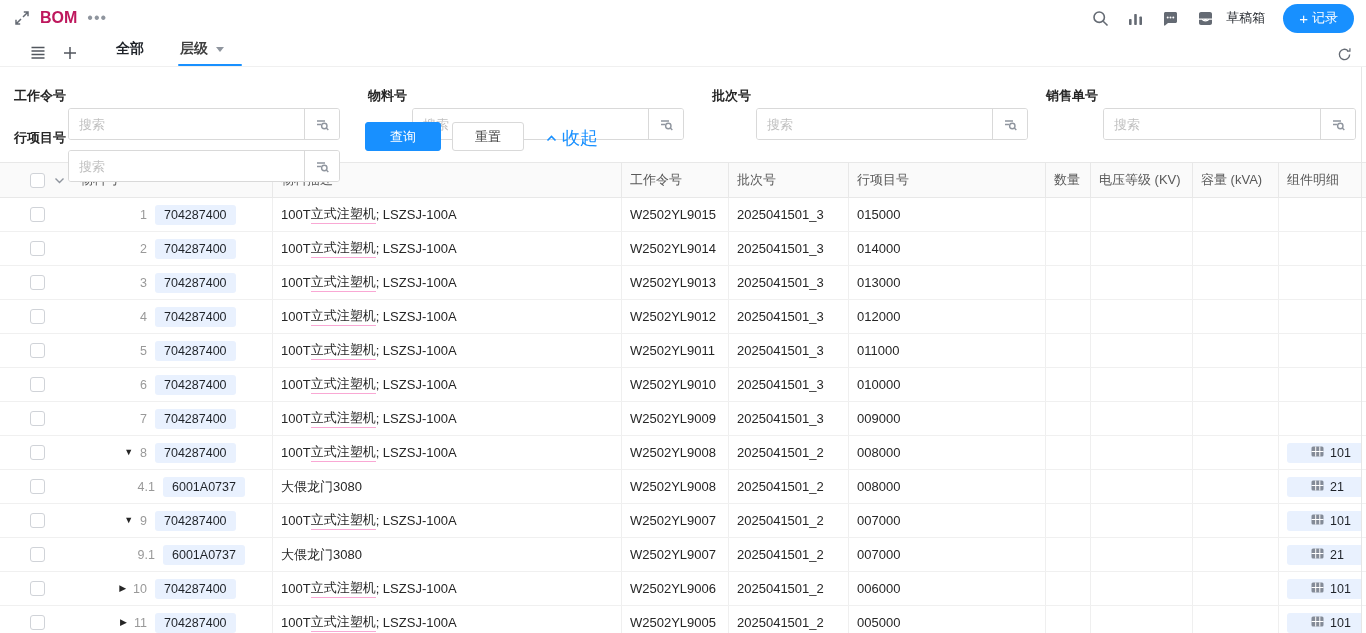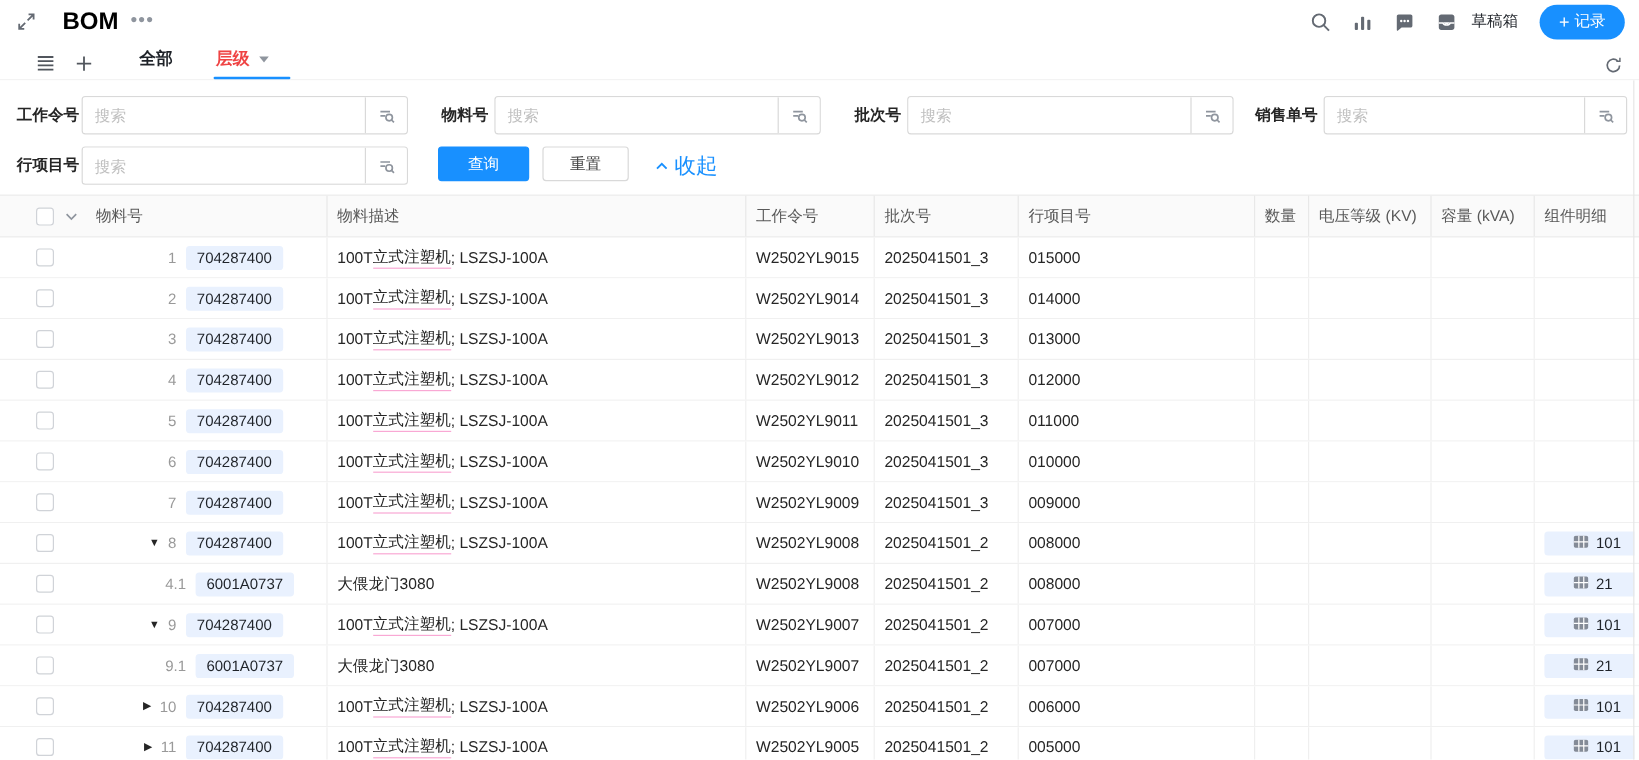--- a/index.html
+++ b/index.html
@@ -2,49 +2,49 @@
 <html><head>
 <meta charset="utf-8">
 <style>
   * { margin:0; padding:0; box-sizing:border-box; }
   html,body { width:1366px; height:633px; overflow:hidden; background:#fff;
               font-family:"Liberation Sans","DejaVu Sans",sans-serif; color:#1f2329; }
 
   
   .topbar { height:36px; display:flex; align-items:center; padding:0 12px 0 14px; }
   .topbar .expand-ic { width:16px; height:16px; color:#646a73; margin-right:10px; }
-  .doc-title { font-size:20px; font-weight:bold; color:#000000;margin-left:12px; }
+  .doc-title { font-size:16px; font-weight:bold; color:#be185d; }
   .more-ic { color:#8f959e; font-size:16px; letter-spacing:1px; margin-left:10px; line-height:10px; }
   .topbar-right { margin-left:auto; display:flex; align-items:center; gap:18px; }
   .tb-ic { width:17px; height:17px; color:#646a73; display:block; }
   .draftbox { display:flex; align-items:center; gap:12px; font-size:13px; color:#1f2329; }
   .btn-record { height:29px; padding:0 16px; background:#1890ff; color:#fff; border:none;
                 border-radius:15px; font-size:13px; display:flex; align-items:center; gap:4px;
                 font-family:inherit; cursor:pointer; }
   .btn-record .plus { font-size:15px; line-height:1; }
 
   
   .toolbar { height:31px; display:flex; align-items:center; padding:0 14px 0 30px;
              border-bottom:1px solid #f0f0f0; position:relative; }
   .toolbar .sm-ic { width:16px; height:16px; color:#51565d; margin-right:16px; margin-top:3px; }
   .tabs { display:flex; margin-left:22px; height:100%; }
   .tab { font-size:14px; font-weight:bold; color:#1f2329; margin-right:36px; position:relative;
          display:flex; align-items:center; height:26px; cursor:pointer; }
-  .tab.active { color:#ef4444; }
+  .tab.active { color:#404040; }
   .tab.active::after { content:""; position:absolute; left:-2px; right:-18px; bottom:-4px;
                        height:2px; background:#1890ff; border-radius:1px; }
   .tab .caret { width:0; height:0; border-left:4px solid transparent; border-right:4px solid transparent;
                 border-top:5px solid #8f959e; margin-left:8px; }
   .refresh-ic { width:15px; height:15px; color:#646a73; margin-left:auto; margin-top:6px; }
 
   
   .filters { position:relative; height:95px; background:#fff; }
   .fl { position:absolute; font-size:13px; font-weight:600; color:#262626; line-height:32px; }
   .fgroup { position:absolute; height:32px; display:flex; border:1px solid #d9d9d9; border-radius:3px;
-            background:#fff; overflow:hidden; }
+            background:#fff; overflow:hidden;margin-top:28px; }
   .fgroup input { flex:1; border:none; outline:none; padding:0 10px; font-size:13px;
                   font-family:inherit; color:#262626; min-width:0; }
   .fgroup input::placeholder { color:#bfbfbf; }
   .faddon { width:35px; border-left:1px solid #d9d9d9; display:flex; align-items:center;
             justify-content:center; background:#fff; cursor:pointer; }
   .faddon svg { width:15px; height:15px; color:#8f959e; }
   .btn { position:absolute; height:29px; border-radius:3px; font-size:13px; font-family:inherit;
          cursor:pointer; }
   .btn-query { background:#1890ff; border:1px solid #1890ff; color:#fff; width:76px; }
   .btn-reset { background:#fff; border:1px solid #d9d9d9; color:#404040; width:72px; }

